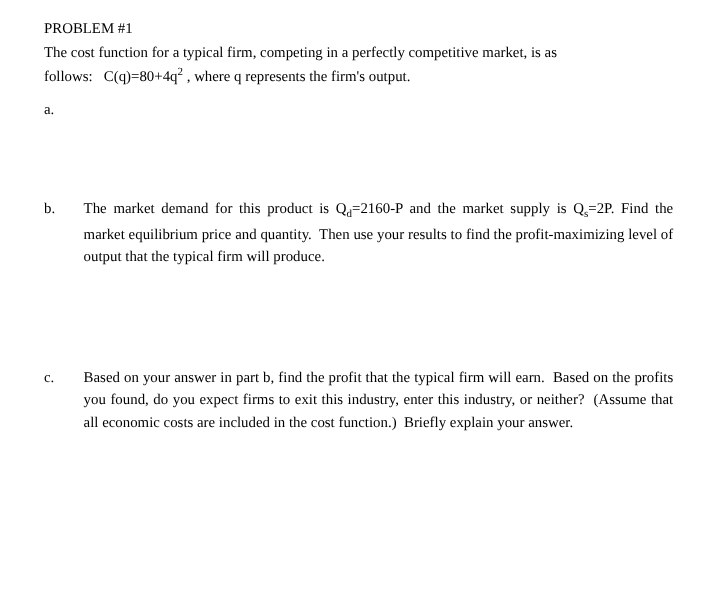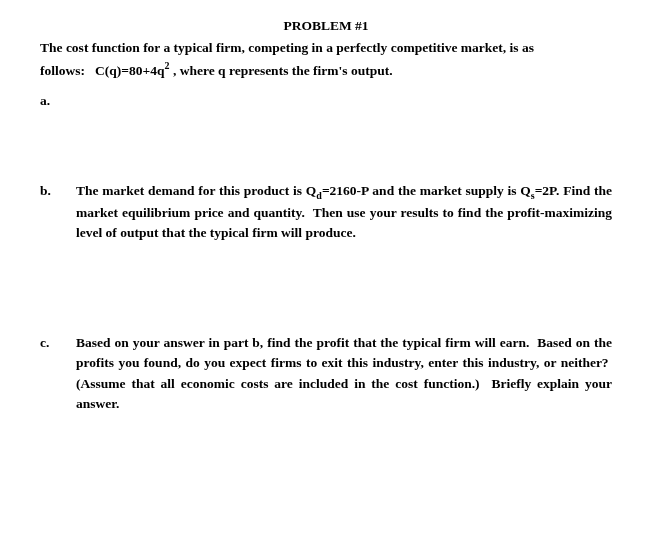--- a/index.html
+++ b/index.html
@@ -1,36 +1,34 @@
 <!DOCTYPE html>
 <html><head>
   <meta charset="utf-8">
   <style>
     * {
       margin: 0;
       padding: 0;
       box-sizing: border-box;
-      font-weight: bold;
     }
 
     body {
       background: #ffffff;
       font-family: "Times New Roman", Times, serif;
       font-size: 13.5px;
       color: #000000;
       width: 652px;
       min-height: 555px;
       padding: 18px 40px 18px 40px;
     }
 
     .problem-title {
-      font-weight: bold;
+      font-weight: normal;
       margin-bottom: 4px;
       font-size: 13.5px;
-      text-align: center;
     }
 
     .problem-intro {
       font-size: 13.5px;
       line-height: 1.5;
       margin-bottom: 10px;
     }
 
     .parts-list {
       list-style: none;

